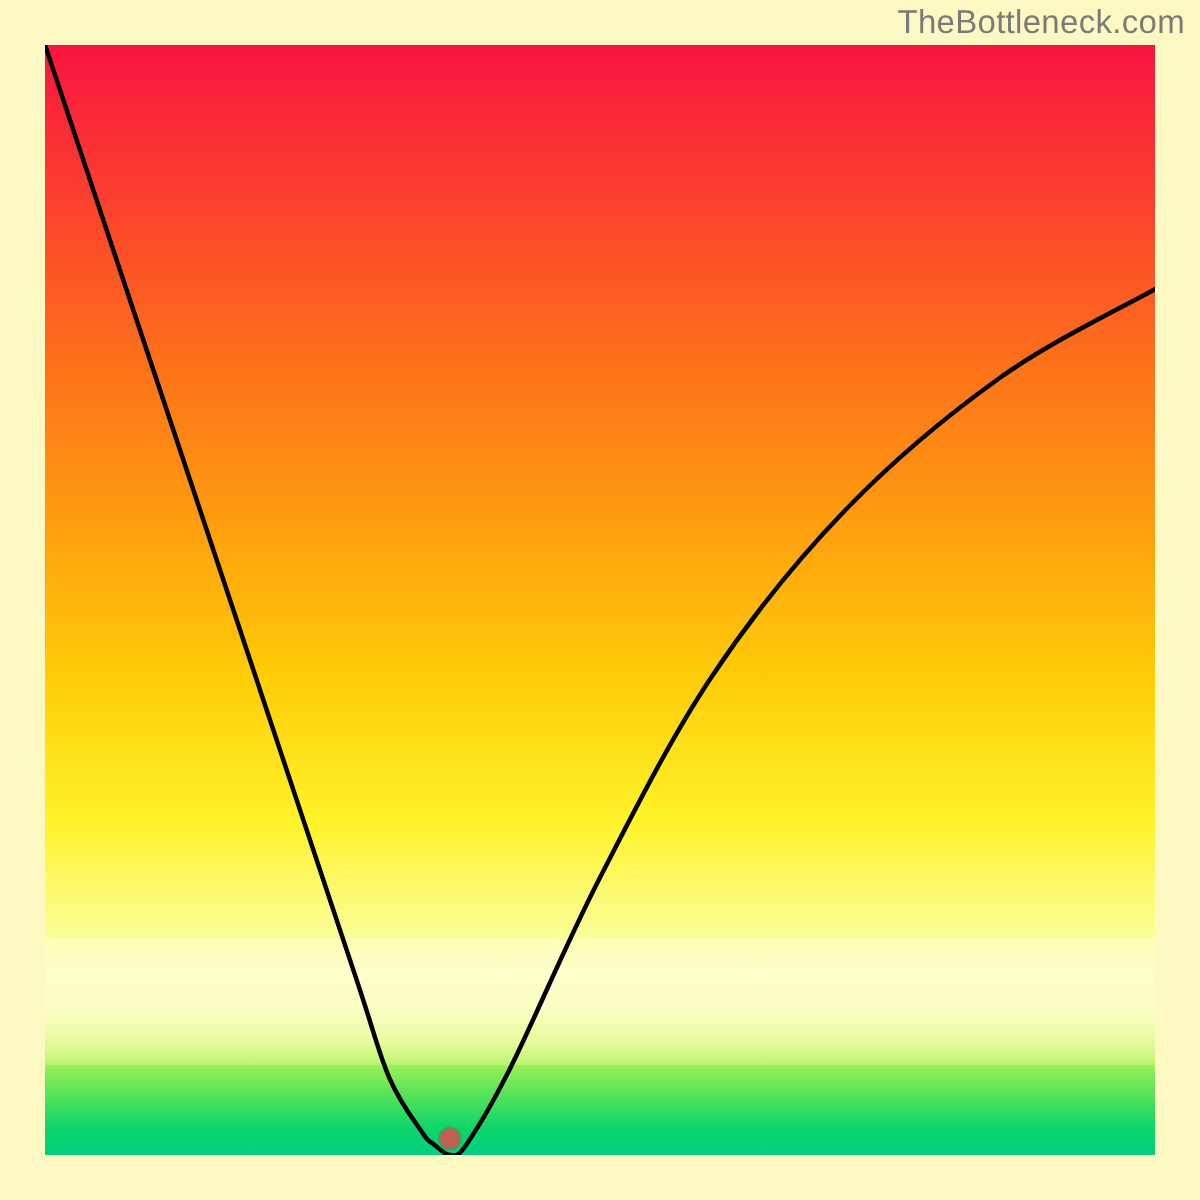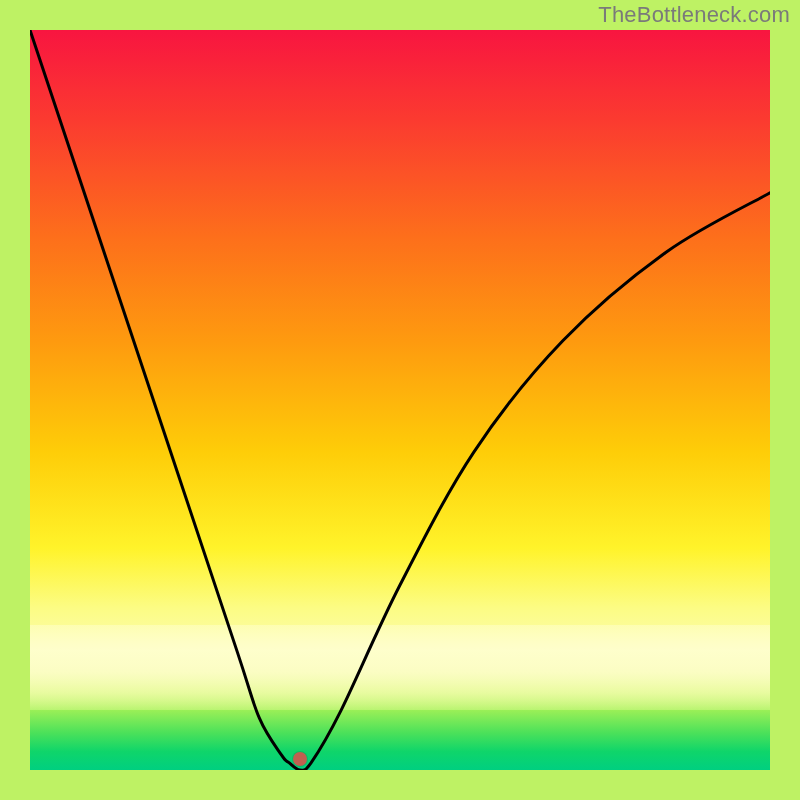--- a/index.html
+++ b/index.html
@@ -10,21 +10,21 @@
     overflow: hidden;
     background: #000;
     font-family: Arial, Helvetica, sans-serif;
   }
   .frame {
     position: absolute;
     top: 0;
     left: 0;
     width: 800px;
     height: 800px;
-    background: #bef264;
+    background: #fef9c3;
   }
   .watermark {
     position: absolute;
     top: 2px;
     right: 10px;
     color: #7a7a7a;
     font-size: 22px;
     font-weight: 400;
     letter-spacing: 0.2px;
   }

